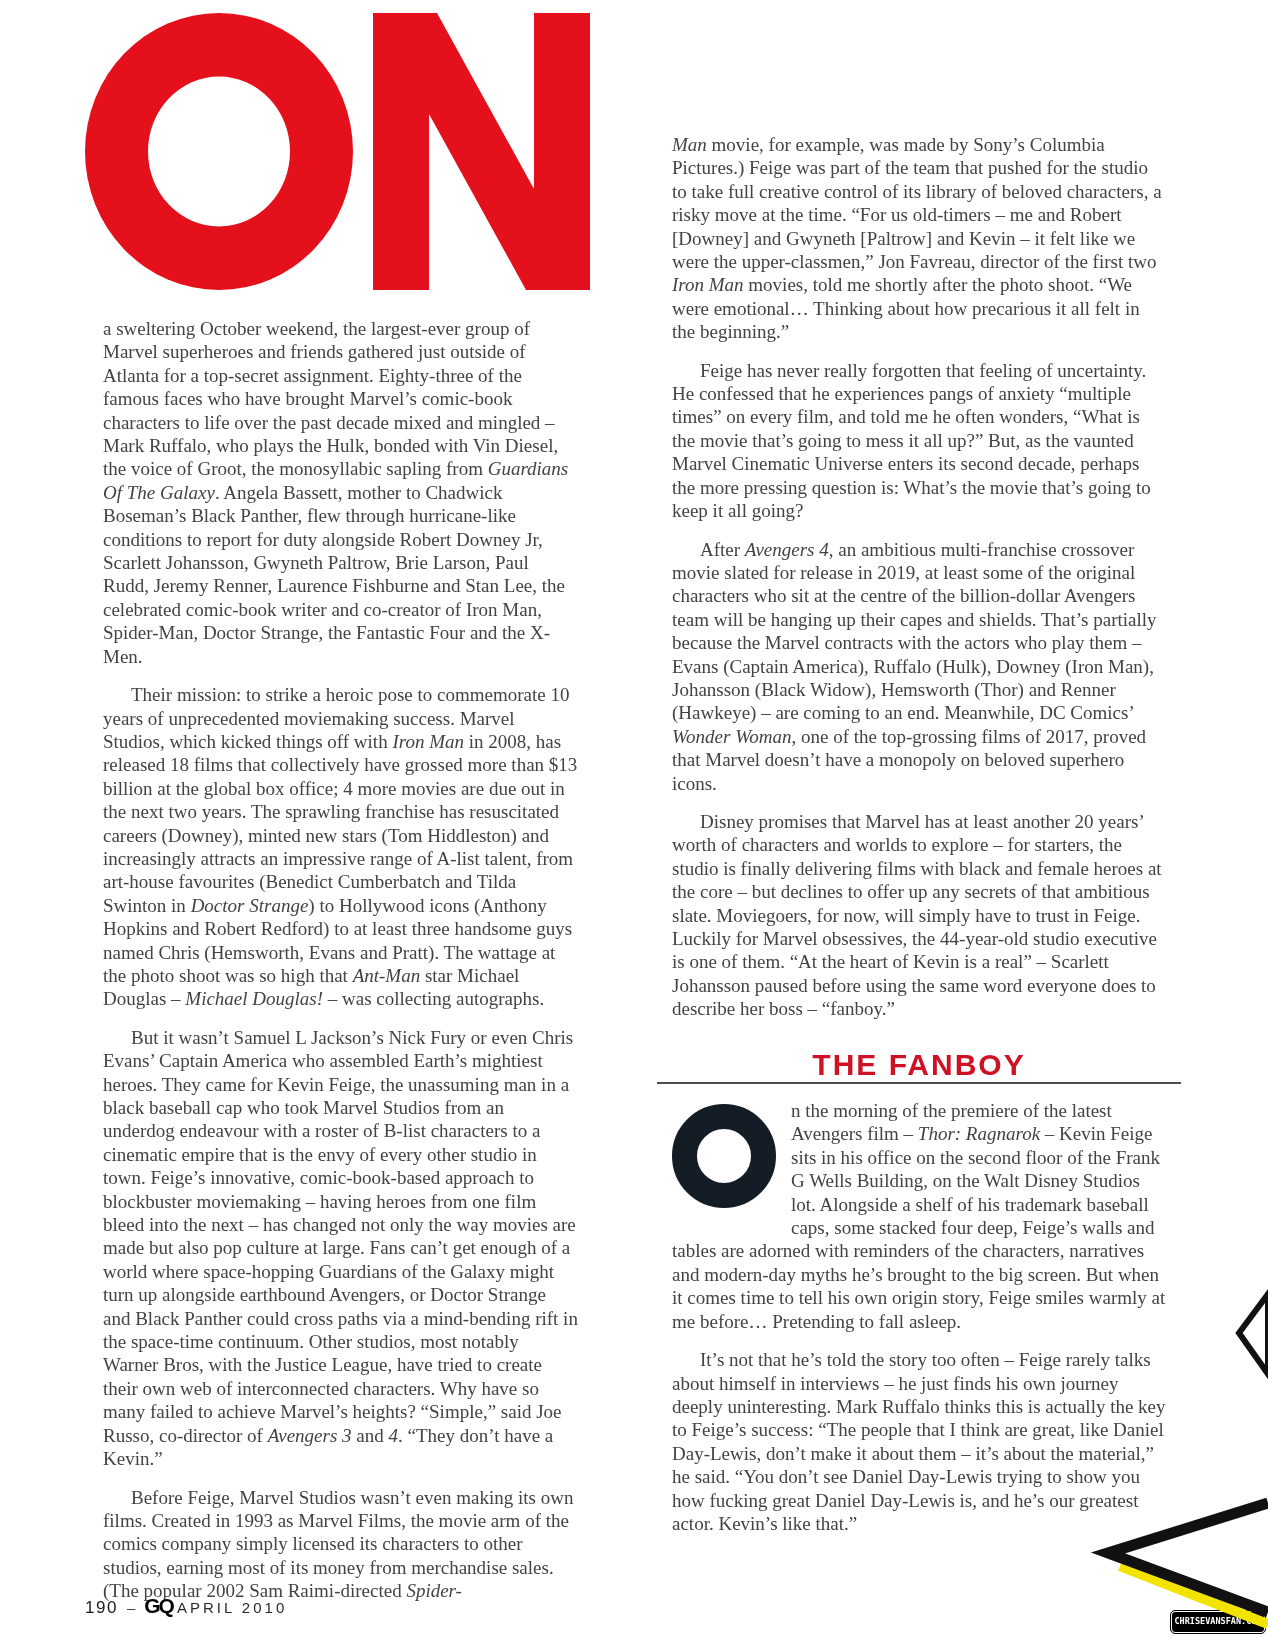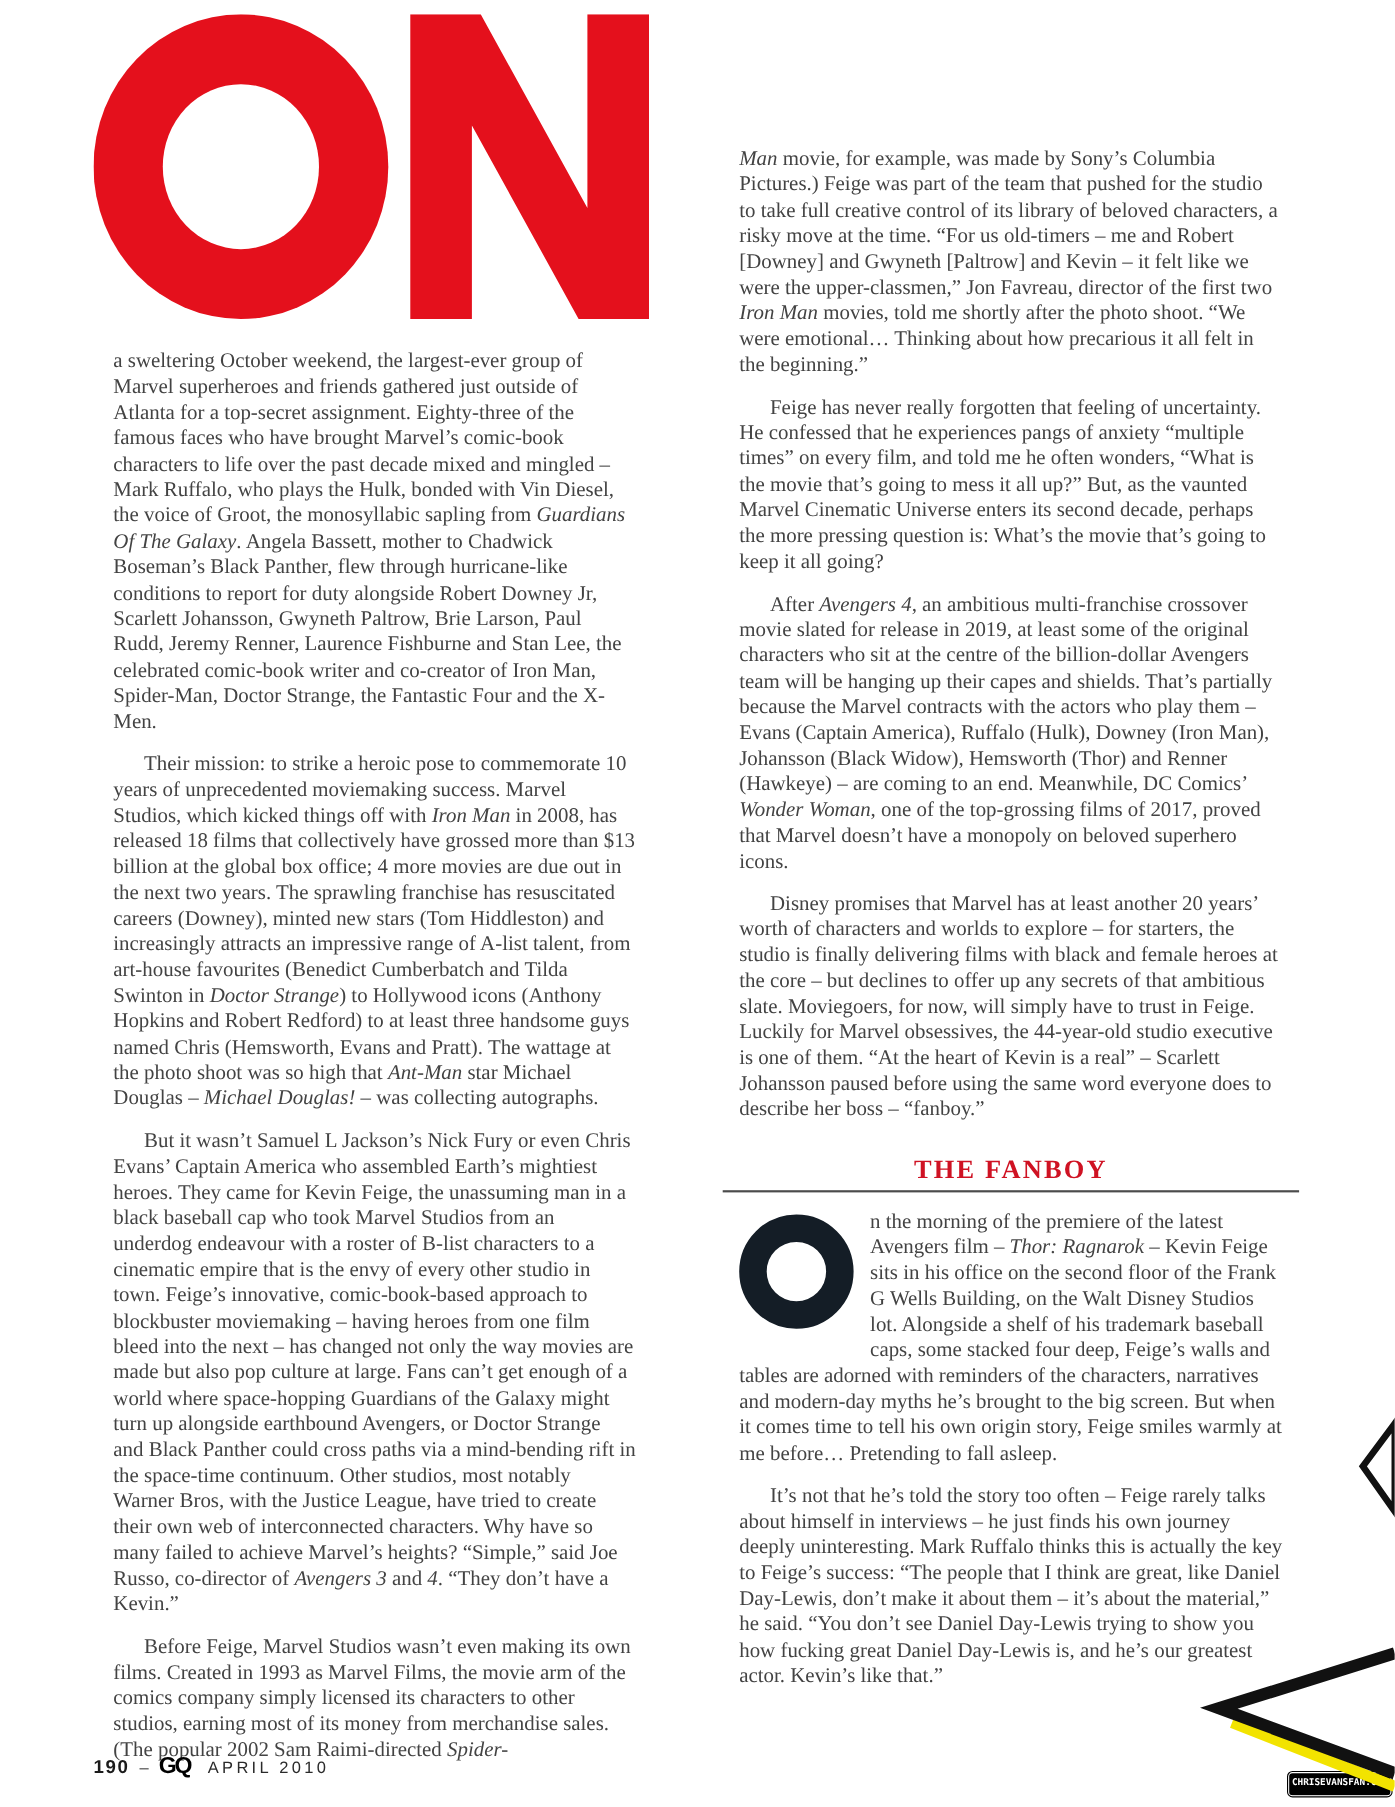--- a/index.html
+++ b/index.html
@@ -21,36 +21,36 @@
   #on-word{position:absolute;left:85px;top:13px;width:505px;height:277px;}
   
   .col{position:absolute;color:var(--ink);font-size:19px;line-height:23.4px;text-align:left;}
   #col-left{left:88px;top:302px;width:505px;}
   #col-right{left:657px;top:118px;width:524px;}
   .col p{margin:15px;text-indent:28px;}
   .col p.no-indent{text-indent:0;}
   
   .section-heading{
     margin:32px 0 6px 0;text-indent:0;text-align:center;
-    font-family:Liberation Serif, serif;font-weight:bold;
-    font-size:24px;letter-spacing:2px;color:var(--heading-red);
+    font-family:Liberation Sans, sans-serif;font-weight:bold;
+    font-size:30px;letter-spacing:2px;color:var(--heading-red);
   }
   .rule{border:none;border-top:2px solid var(--rule-gray);margin:0 0 14px 0;}
   
   .dropcap-o{
     float:left;width:54px;height:54px;box-sizing:content-box;
     border:25px solid var(--drop-ink);border-radius:50%;
     margin:5px 15px 9px 0;background:#ffffff;
   }
   
   #footer{position:absolute;left:85px;top:1594px;height:22px;display:flex;align-items:baseline;
     font-family:"Liberation Sans", sans-serif;color:#1b1b1b;}
-  #page-number{font-weight:bold;font-size:17px;letter-spacing:1.5px;color:#1b1b1b;}
+  #page-number{font-weight:normal;font-size:17px;letter-spacing:1.5px;color:#1b1b1b;}
   #footer-sep{margin:0 9px;font-size:15px;color:#444;}
-  #gq-logo{font-weight:bold;font-size:21px;letter-spacing:-2px;color:#000;margin-right:16px;}
+  #gq-logo{font-weight:bold;font-size:21px;letter-spacing:-2px;color:#000;margin-right:4px;}
   #footer-issue{font-size:15px;letter-spacing:3px;color:#2a2a2a;}
   
   #watermark{
     position:absolute;left:1171px;top:1611px;width:92px;height:20px;
     background:#000;border:1px solid #fff;outline:1px solid #000;border-radius:4px;
     color:#fff;font-family:"DejaVu Sans Mono", monospace;font-weight:bold;
     font-size:8.5px;line-height:19px;text-align:center;letter-spacing:0px;
   }
   
   #decor{position:absolute;left:0;top:0;width:1268px;height:1643px;pointer-events:none;}

